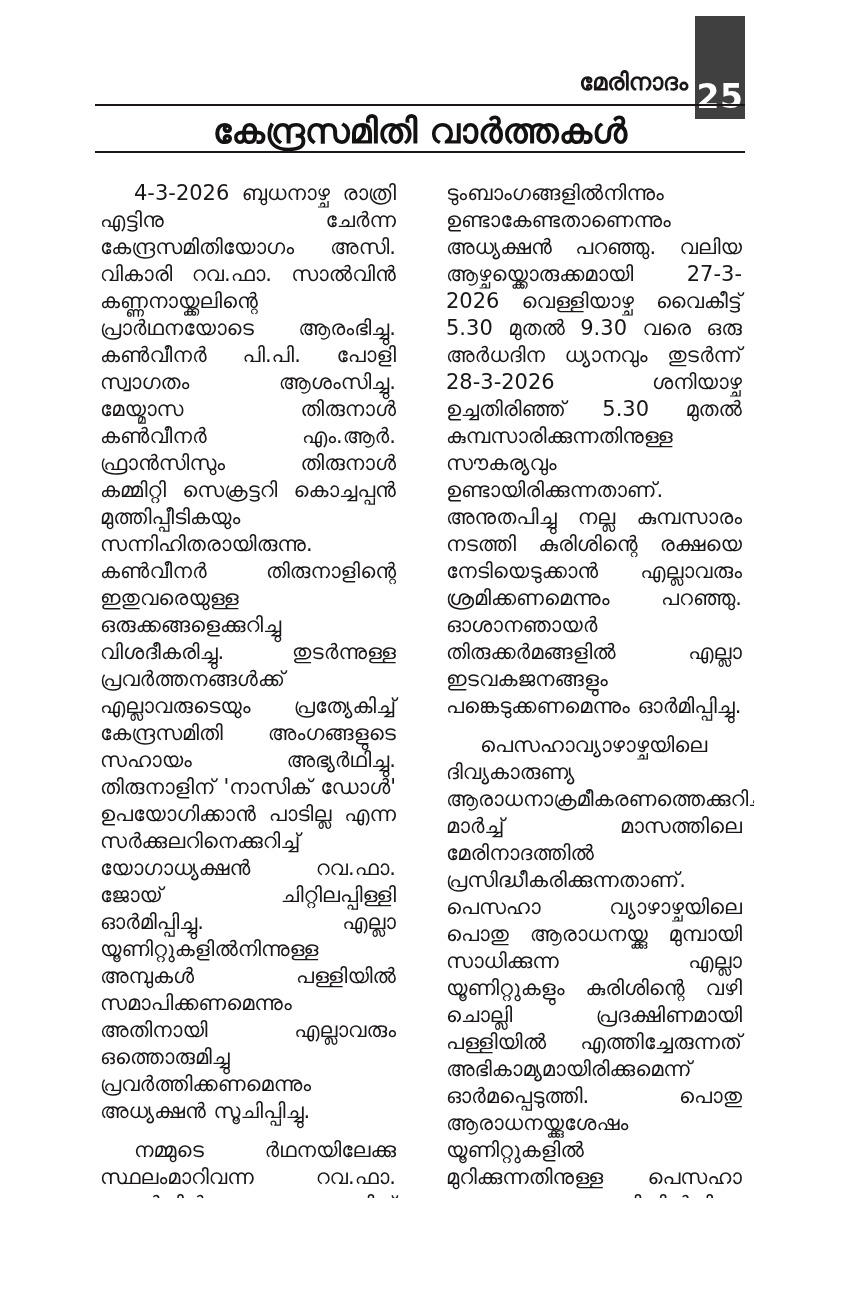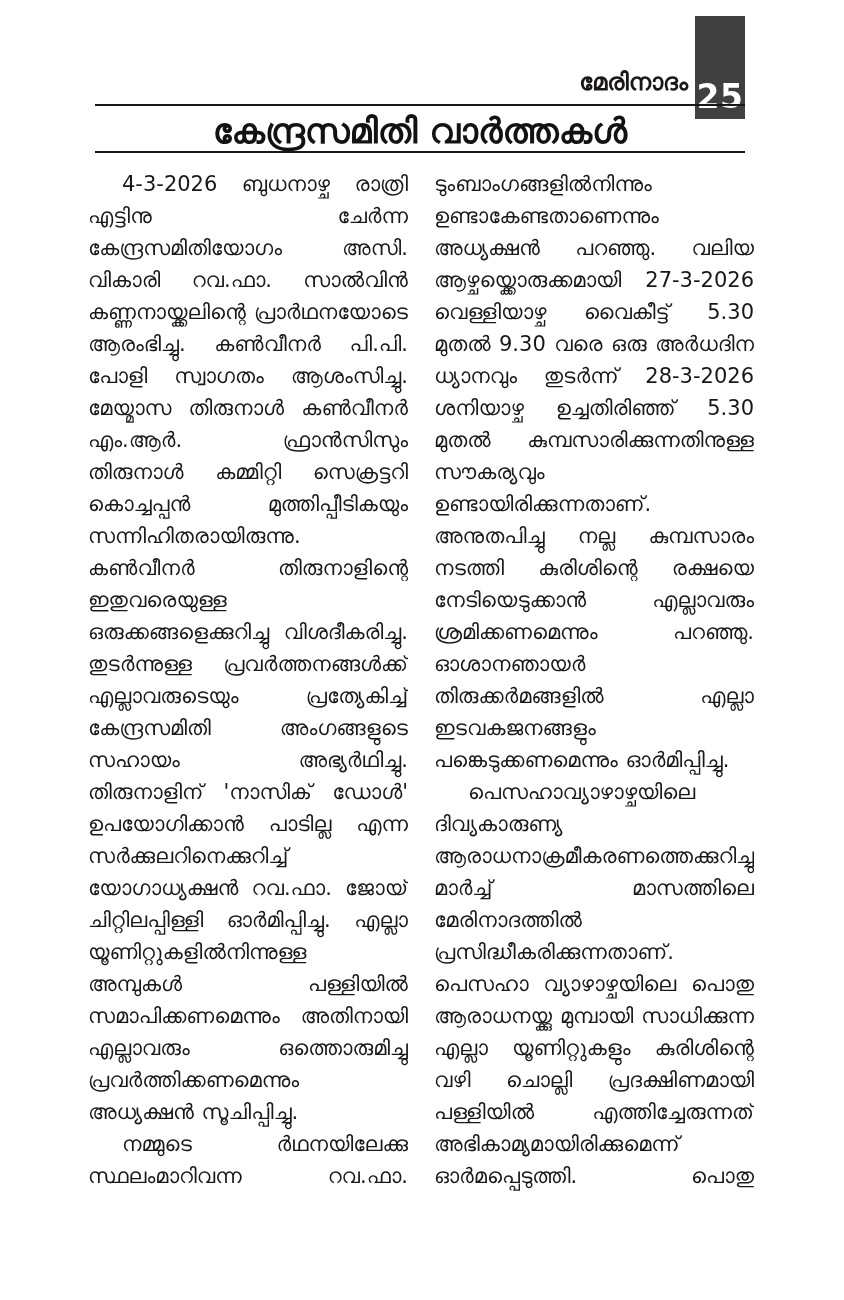--- a/index.html
+++ b/index.html
@@ -78,23 +78,23 @@
     height: 1030px;
     display: flex;
     gap: 26px;
   }
   .column {
     width: 320px;
     height: 100%;
     overflow: hidden;
   }
   .column p {
-    margin: 0;
+    margin: 12px;
     font-size: 21px;
-    line-height: 32px;
+    line-height: 27px;
     text-align: justify;
     color: #1b1718;
     word-spacing: 1px;
   }
   .column p.indent { text-indent: 34px; }
   .column p.no-indent { text-indent: 0; }
 </style>
 </head>
 <body>
 

